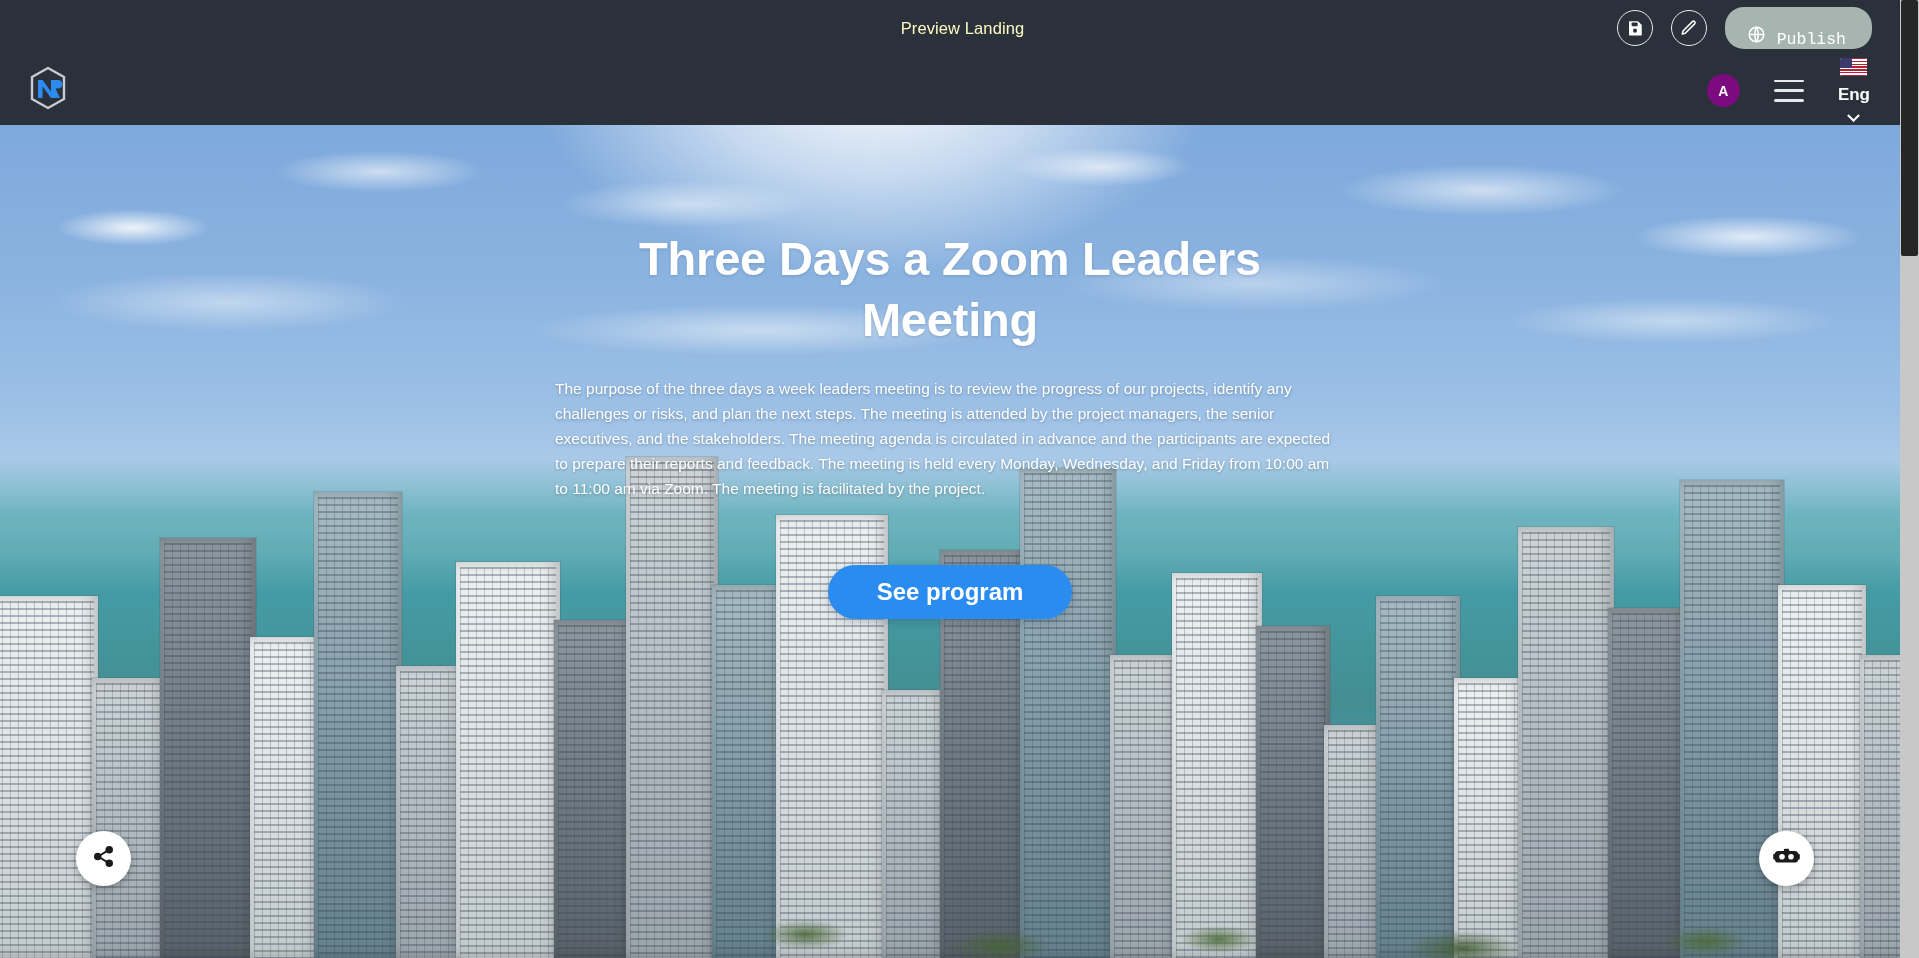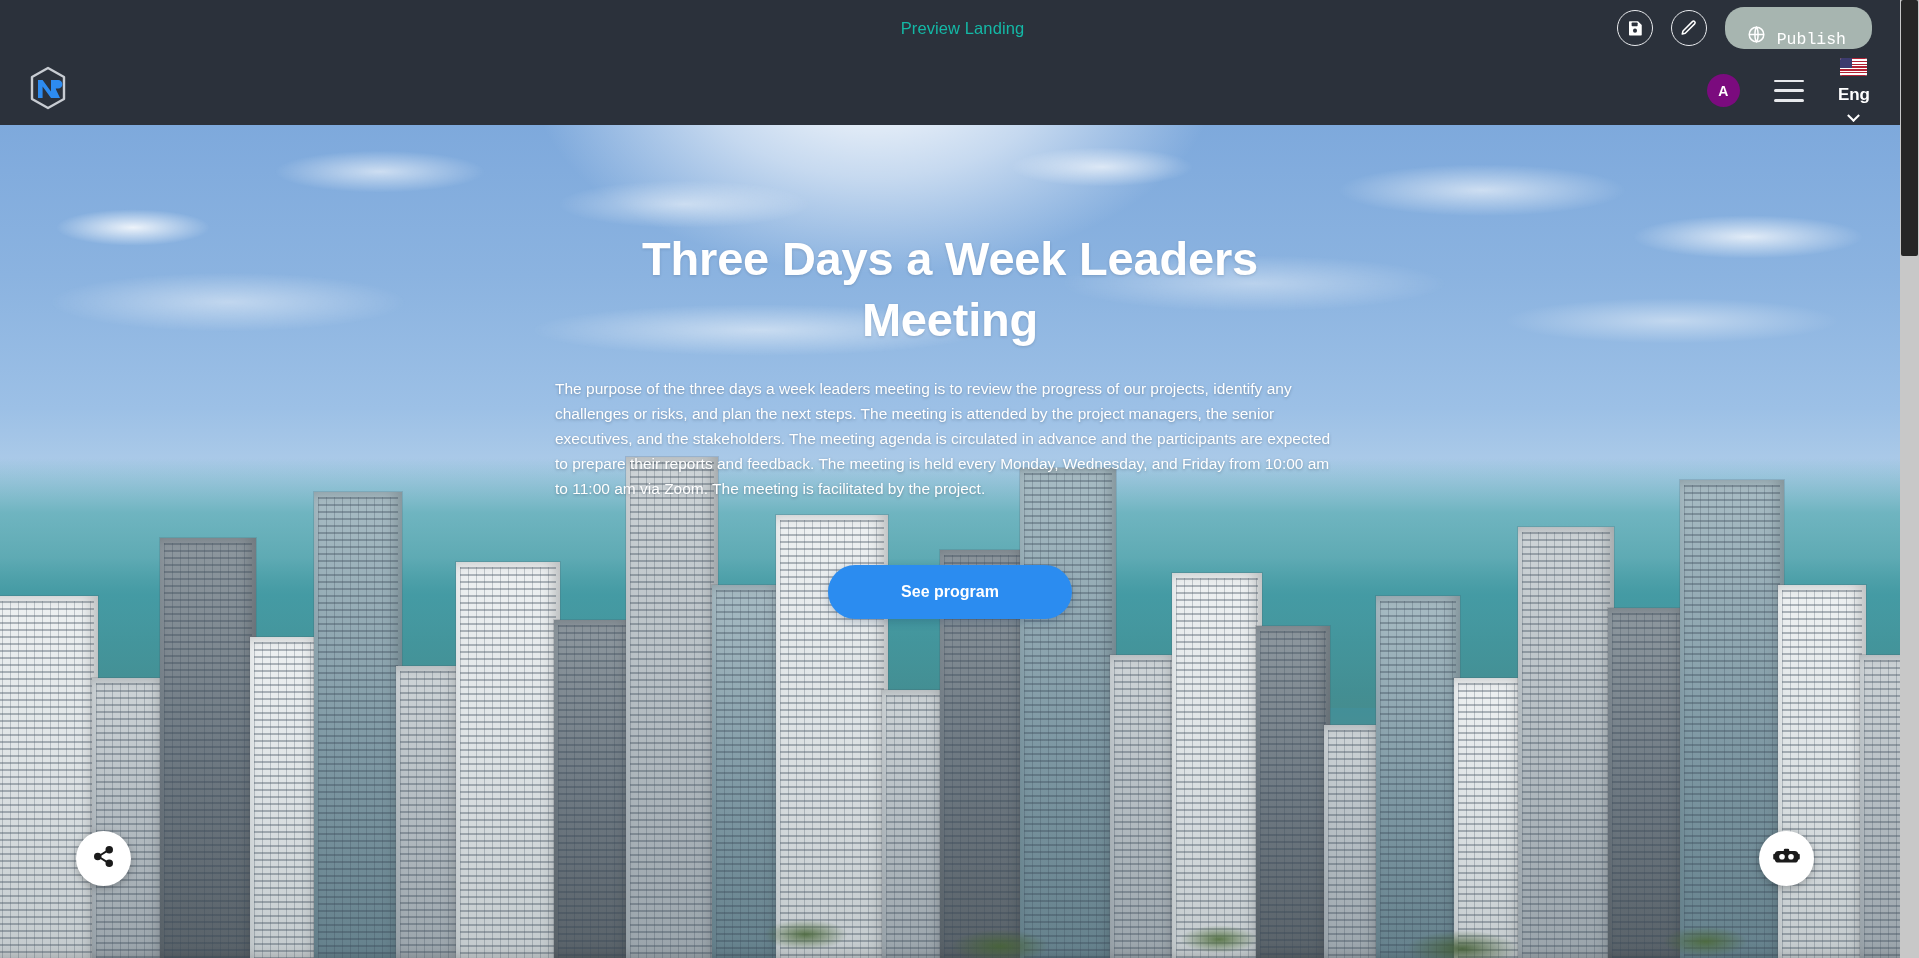--- a/index.html
+++ b/index.html
@@ -27,21 +27,21 @@
     height: 56px;
     background: #2b313b;
     display: flex;
     align-items: center;
     z-index: 40;
   }
   .preview-title {
     position: absolute;
     left: 0; right: 0;
     text-align: center;
-    color: #14b8a6;
+    color: #fef9c3;
     font-size: 16.5px;
     letter-spacing: .1px;
     pointer-events: none;
     margin-left: 25px;
   }
   .preview-actions {
     position: absolute;
     right: 28px;
     display: flex;
     align-items: center;
@@ -249,21 +249,21 @@
     font-size: 15.5px;
     line-height: 25px;
     text-shadow: 0 1px 3px rgba(20,40,60,.35);
   }
   .cta {
     margin-top: 64px;
     width: 244px; height: 54px;
     border-radius: 27px;
     background: #2b8cf0;
     color: #ffffff;
-    font-size: 16px;
+    font-size: 24px;
     font-weight: bold;
     border: none;
     cursor: pointer;
     display: flex; align-items: center; justify-content: center;
     font-family: "Liberation Sans", sans-serif;
     box-shadow: 0 3px 10px rgba(10,40,80,.22);
   }
 
   .fab {
     position: absolute;
@@ -397,21 +397,21 @@
       <div class="bldg" style="left:1518px; width:96px;  height:74%;"></div>
       <div class="bldg dark" style="left:1608px; width:78px;  height:60%;"></div>
       <div class="bldg glass" style="left:1680px; width:104px; height:82%;"></div>
       <div class="bldg light" style="left:1778px; width:88px;  height:64%;"></div>
       <div class="bldg" style="left:1860px; width:70px;  height:52%;"></div>
       <div class="greenery"></div>
     </div>
 
     <div class="hero-content">
 
-      <h1 class="hero-title">Three Days a Week Leaders Meeting</h1>
+      <h1 class="hero-title">Three Days a Zoom Leaders Meeting</h1>
 
 
       <p class="hero-desc">The purpose of the three days a week leaders meeting is to review the progress of our projects, identify any challenges or risks, and plan the next steps. The meeting is attended by the project managers, the senior executives, and the stakeholders. The meeting agenda is circulated in advance and the participants are expected to prepare their reports and feedback. The meeting is held every Monday, Wednesday, and Friday from 10:00 am to 11:00 am via Zoom. The meeting is facilitated by the project.</p>
 
       <button class="cta">See program</button>
     </div>
 
     <div class="fab share">
       <span>
         <svg width="23" height="23" viewBox="0 0 24 24" fill="none" stroke="#1b1b1b" stroke-width="2" stroke-linecap="round" stroke-linejoin="round">

